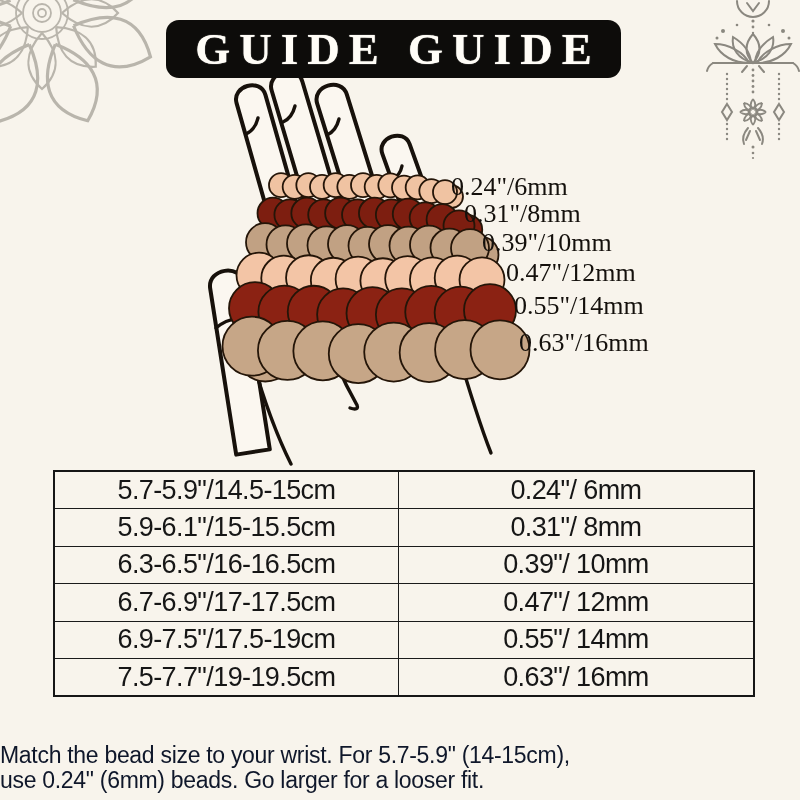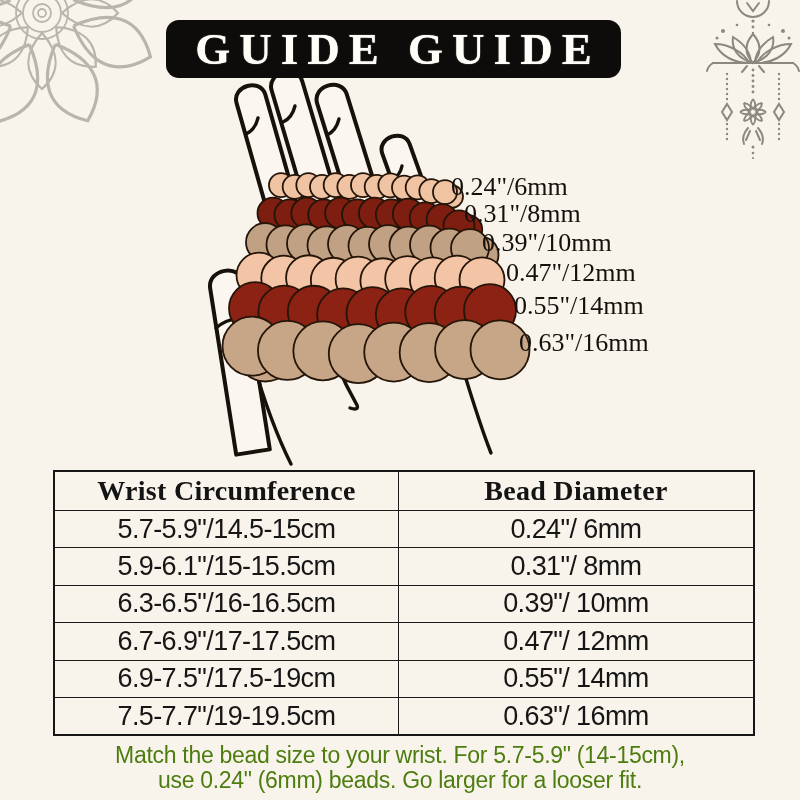--- a/index.html
+++ b/index.html
@@ -17,22 +17,22 @@
   #bl-3{left:506px;top:258px}
   #bl-4{left:514px;top:291px}
   #bl-5{left:519px;top:328px}
   #size-table{position:absolute;left:53px;top:470px;width:702px;
        border-collapse:collapse;table-layout:fixed;border:2.5px solid #161616;}
   #size-table th,#size-table td{border:1.6px solid #1b1b1b;text-align:center;
        vertical-align:middle;padding:0;}
   #size-table th{height:38px;font:700 28px "Liberation Serif",serif;color:#141414;letter-spacing:0.3px;}
   #size-table td{height:36.4px;font:400 27px "Liberation Sans",sans-serif;color:#161616;letter-spacing:-0.6px;}
   col.c1{width:49.2%;} col.c2{width:50.8%;}
-  #footer{position:absolute;left:0;top:743px;width:800px;text-align:center;
-       font:400 23px/24.5px "Liberation Sans",sans-serif;color:#4d7c0f;letter-spacing:-0.3px;}
+  #footer{position:absolute;left:0;top:743px;width:800px;
+       font:400 23px/24.5px "Liberation Sans",sans-serif;color:#0f172a;letter-spacing:-0.3px;}
 </style>
 </head>
 <body>
 
 <svg id="scene" width="800" height="800" viewBox="0 0 800 800">
   <g id="mandala">
       <path d="M 0 34 C -27 60 -36 90 0 117 C 36 90 27 60 0 34" transform="translate(42 13) rotate(22)" fill="none" stroke="#b9b5ac" stroke-width="3.2"></path>
       <path d="M 0 20 C -16 38 -20 58 0 76 C 20 58 16 38 0 20" transform="translate(42 13) rotate(0)" fill="none" stroke="#b9b5ac" stroke-width="2.2"></path>
       <path d="M 0 34 C -27 60 -36 90 0 117 C 36 90 27 60 0 34" transform="translate(42 13) rotate(67)" fill="none" stroke="#b9b5ac" stroke-width="3.2"></path>
       <path d="M 0 20 C -16 38 -20 58 0 76 C 20 58 16 38 0 20" transform="translate(42 13) rotate(45)" fill="none" stroke="#b9b5ac" stroke-width="2.2"></path>
@@ -232,24 +232,20 @@
   <div class="bead-label" id="bl-4">0.55"/14mm</div>
   <div class="bead-label" id="bl-5">0.63"/16mm</div>
 </div>
 
 <table id="size-table">
   <colgroup>
       <col class="c1">
       <col class="c2">
     </colgroup>
   <tbody>
-      <tr>
-    <th>Wrist Circumference</th>
-    <th>Bead Diameter</th>
-  </tr>
   <tr>
     <td>5.7-5.9"/14.5-15cm</td>
     <td>0.24"/ 6mm</td>
   </tr>
   <tr>
     <td>5.9-6.1"/15-15.5cm</td>
     <td>0.31"/ 8mm</td>
   </tr>
   <tr>
     <td>6.3-6.5"/16-16.5cm</td>

